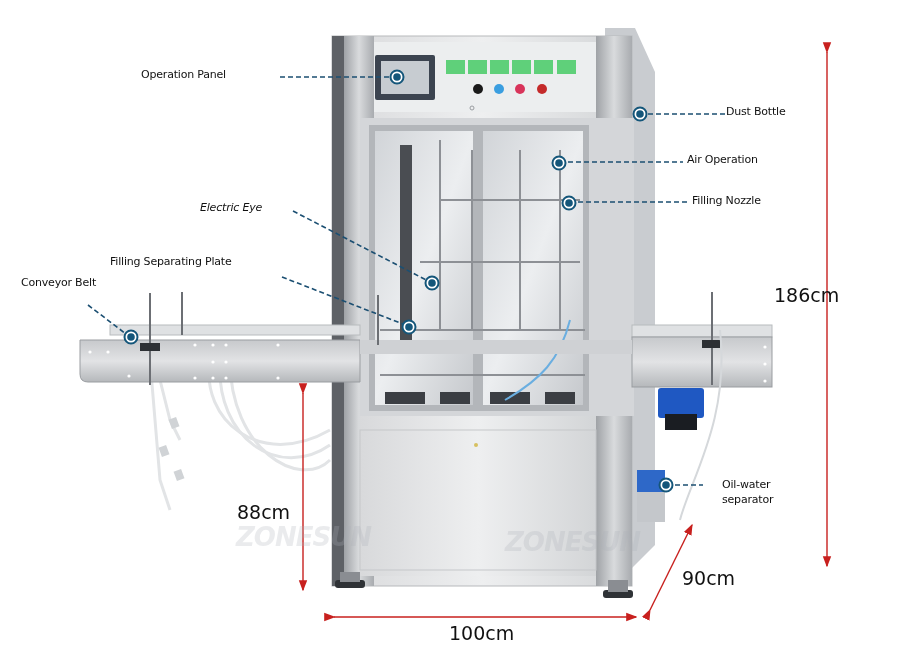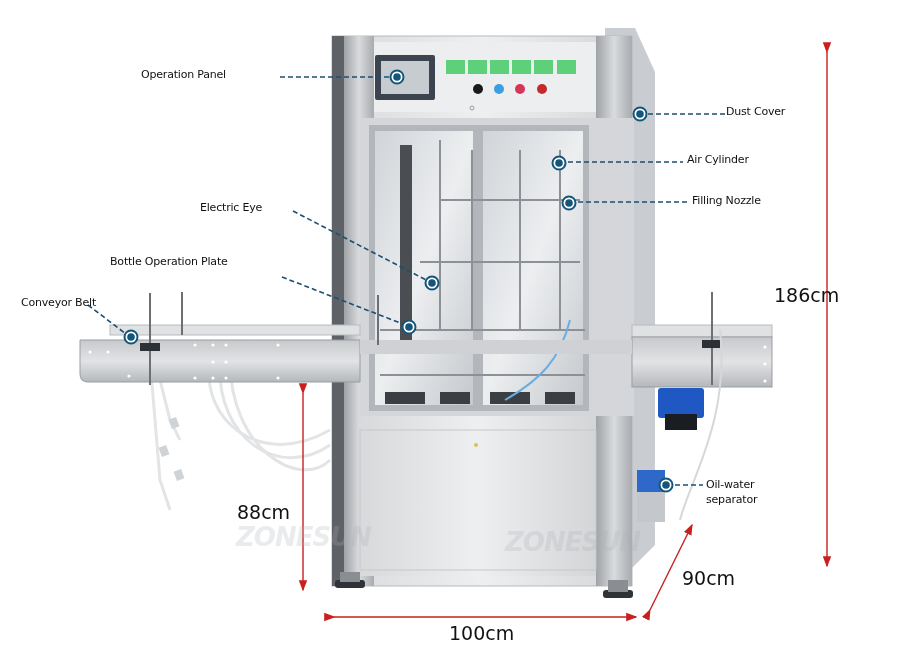--- a/index.html
+++ b/index.html
@@ -1,21 +1,21 @@
 <!DOCTYPE html>
 <html><head>
 <meta charset="utf-8">
 <style>
   html, body { margin:0; padding:0; background:#ffffff; }
   body { width:900px; height:653px; position:relative; overflow:hidden; font-family:"DejaVu Sans", sans-serif; }
   .stage { position:absolute; left:0; top:0; width:900px; height:653px; }
   svg.art { position:absolute; left:0; top:0; }
   .label { position:absolute; font-size:11px; color:#111; white-space:nowrap; line-height:1; letter-spacing:-0.2px; }
   .dim { position:absolute; font-size:19px; color:#111; white-space:nowrap; line-height:1; }
-  .label.two { line-height:15px; }
+  .label.two { line-height:15px;margin-left:16px; }
   .wm { position:absolute; font-size:26px; font-weight:bold; color:rgba(170,175,185,0.25); font-style:italic; letter-spacing:-1px;margin-top:32px; }
 </style>
 </head>
 <body>
 
 <div class="stage">
 
   <svg class="art" width="900" height="653" viewBox="0 0 900 653">
     <defs>
       <linearGradient id="steelV" x1="0" y1="0" x2="1" y2="0">
@@ -201,26 +201,26 @@
       <line x1="303" y1="393" x2="303" y2="590" marker-start="url(#arrR)" marker-end="url(#arrR)"></line>
       <line x1="334" y1="617" x2="636" y2="617" marker-start="url(#arrR)" marker-end="url(#arrR)"></line>
       <line x1="650" y1="610" x2="692" y2="525" marker-start="url(#arrR)" marker-end="url(#arrR)"></line>
     </g>
   </svg>
 
   <div class="wm" style="left:236px;top:490px;">ZONESUN</div>
   <div class="wm" style="left:505px;top:495px;">ZONESUN</div>
 
   <div class="label" style="left:141px;top:69px;">Operation Panel</div>
-  <div class="label" style="left:726px;top:106px;">Dust Cover</div>
-  <div class="label" style="left:687px;top:154px;">Air Cylinder</div>
+  <div class="label" style="left:726px;top:106px;">Dust Bottle</div>
+  <div class="label" style="left:687px;top:154px;">Air Operation</div>
   <div class="label" style="left:692px;top:195px;">Filling Nozzle</div>
-  <div class="label" style="left:200px;top:202px;">Electric Eye</div>
-  <div class="label" style="left:110px;top:256px;">Bottle Operation Plate</div>
-  <div class="label" style="left:21px;top:297px;">Conveyor Belt</div>
+  <div class="label" style="left:200px;top:202px;font-style:italic;">Electric Eye</div>
+  <div class="label" style="left:110px;top:256px;">Filling Separating Plate</div>
+  <div class="label" style="left:21px;top:277px;">Conveyor Belt</div>
   <div class="label two" style="left:706px;top:477px;">
     <div>Oil-water</div>
     <div>separator</div>
   </div>
 
   <div class="dim" style="left:774px;top:286px;">186cm</div>
   <div class="dim" style="left:237px;top:471px;margin-top:32px;">88cm</div>
   <div class="dim" style="left:449px;top:624px;text-align:right;">100cm</div>
   <div class="dim" style="left:682px;top:569px;">90cm</div>
 </div>

